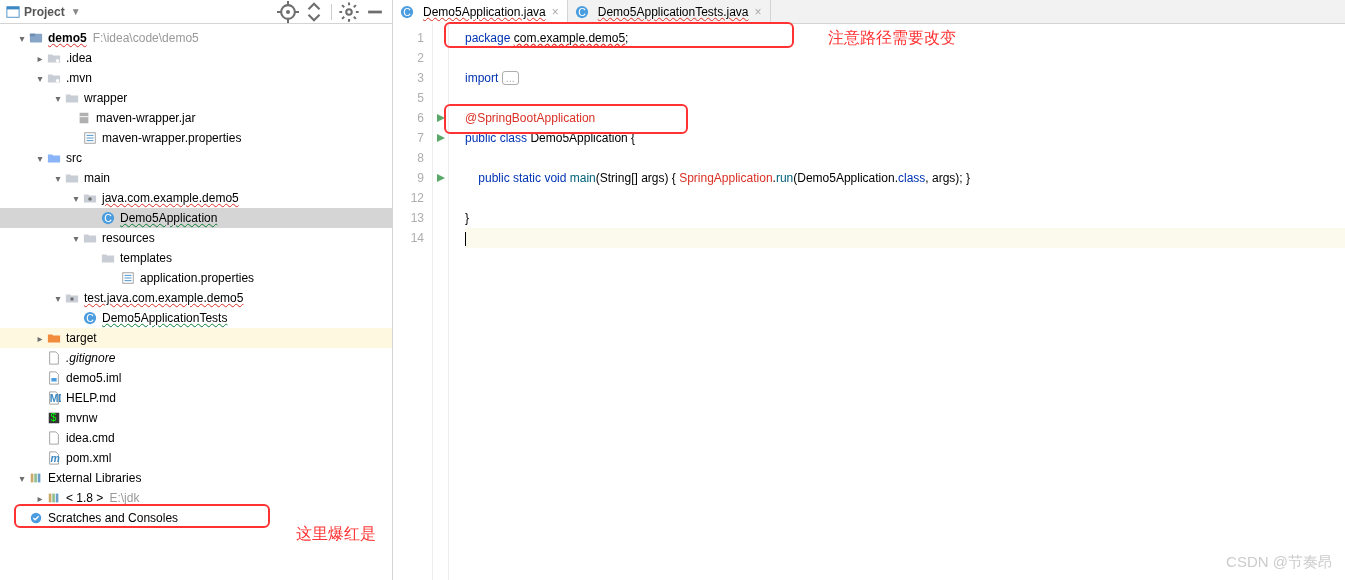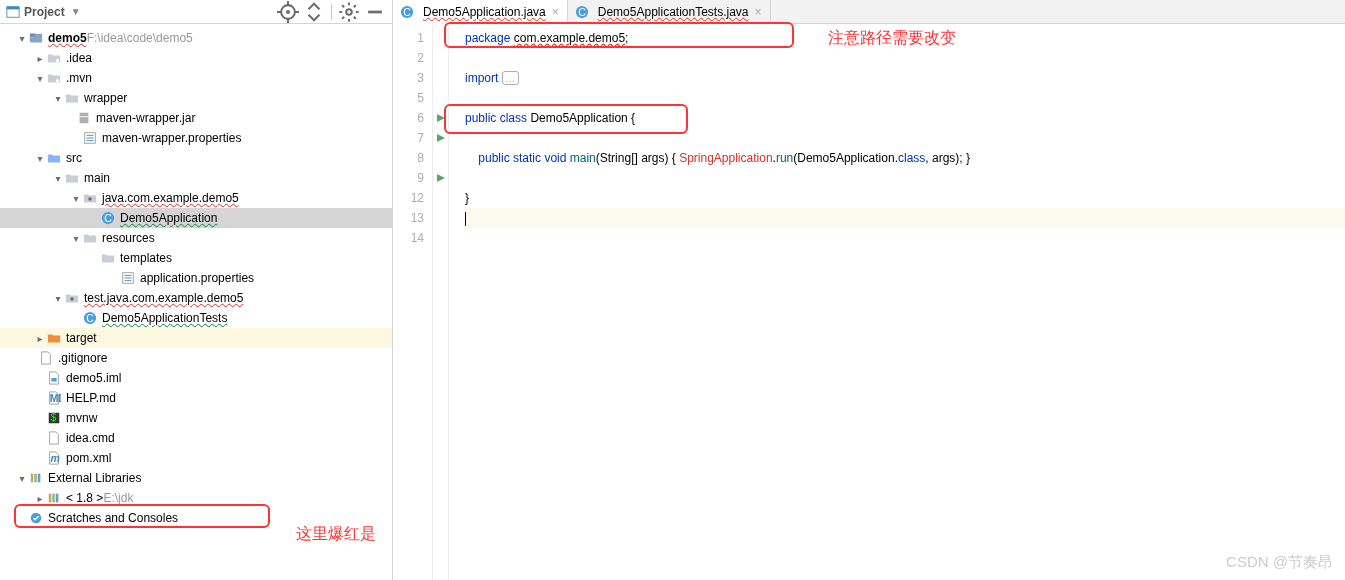--- a/index.html
+++ b/index.html
@@ -16,21 +16,21 @@
 .sep { width:1px; height:16px; background:#ccc; margin:0 2px; }
 .tree { flex:1; overflow:auto; padding-top:4px; }
 .tree-row { display:flex; align-items:center; height:20px; white-space:nowrap; cursor:pointer; }
 .tree-row.selected { background:#d5d5d5; }
 .tree-row.hl { background:#fff8e1; }
 .arrow { width:12px; display:inline-flex; justify-content:center; color:#6e6e6e; font-size:10px; }
 .node-icon { width:16px; height:16px; display:inline-flex; align-items:center; justify-content:center; margin-right:4px; }
 .folder-icon svg,.file-icon svg,.node-icon svg { width:14px; height:14px; }
 .node-label { color:#000; }
 .node-label.bold { font-weight:bold; }
-.gray { color:#999; }
+.gray { color:#999; margin-left:6px; }
 .squiggle { text-decoration:underline wavy #d93025; text-decoration-thickness:1px; }
 .sq-green { text-decoration:underline wavy #0a7d33; text-decoration-thickness:1px; }
 .editor-area { flex:1; display:flex; flex-direction:column; }
 .tabs { height:24px; display:flex; align-items:center; border-bottom:1px solid #d4d4d4; background:#f2f2f2; }
 .tab { display:flex; align-items:center; height:24px; padding:0 6px; gap:4px; border-right:1px solid #d4d4d4; background:#f2f2f2; cursor:pointer; }
 .tab.active { background:#fff; }
 .tab-close { color:#aaa; font-size:12px; padding:0 2px; }
 .editor { flex:1; display:flex; position:relative; font-family:"Consolas","Monaco",monospace; font-size:13px; }
 .gutter { width:40px; text-align:right; padding:4px 8px 4px 0; color:#adadad; user-select:none; background:#fff; border-right:1px solid #ededed; }
 .gutter-line { height:20px; line-height:20px; }
@@ -247,21 +247,21 @@
         </div>
         <div class="tree-row hl" style="padding-left: 34px;">
           <span class="arrow">▸</span>
           <span class="node-icon">
             <svg viewBox="0 0 16 16">
               <path d="M1 4h5l1 1h8v8H1z" fill="#f08c3b"></path>
             </svg>
           </span>
           <span class="node-label">target</span>
         </div>
-        <div class="tree-row" style="padding-left: 26px;">
+        <div class="tree-row" style="padding-left: 34px; font-style: italic;">
           <span class="arrow"></span>
           <span class="node-icon">
             <svg viewBox="0 0 16 16">
               <path d="M3 1h7l3 3v11H3z" fill="#fff" stroke="#999"></path>
             </svg>
           </span>
           <span class="node-label">.gitignore</span>
         </div>
         <div class="tree-row" style="padding-left: 34px;">
           <span class="arrow"></span>
@@ -408,20 +408,21 @@
           </div>
           <div class="run-mark"></div>
           <div class="run-mark"></div>
           <div class="run-mark"></div>
         </div>
       <div class="code" id="code">
           <div class="code-line"><span class="kw">package</span> <span class="err">com.example.demo5</span>;</div>
           <div class="code-line"></div>
           <div class="code-line"><span class="kw">import</span> <span class="fold">...</span></div>
           <div class="code-line"></div>
+          <div class="code-line"><span class="ann red-txt">@SpringBootApplication</span></div>
           <div class="code-line"><span class="kw">public class</span> <span class="cls">Demo5Application</span> {</div>
           <div class="code-line"></div>
           <div class="code-line">    <span class="kw">public static</span> <span class="kw">void</span> <span class="fn">main</span>(<span class="cls">String</span>[] args) { <span class="red-txt">SpringApplication</span>.<span class="fn">run</span>(Demo5Application.<span class="kw">class</span>, args); }</div>
           <div class="code-line"></div>
           <div class="code-line">}</div>
           <div class="code-line caret-line"><span class="caret-stick"></span></div>
         </div>
     </div>
   </div>
 </div>

